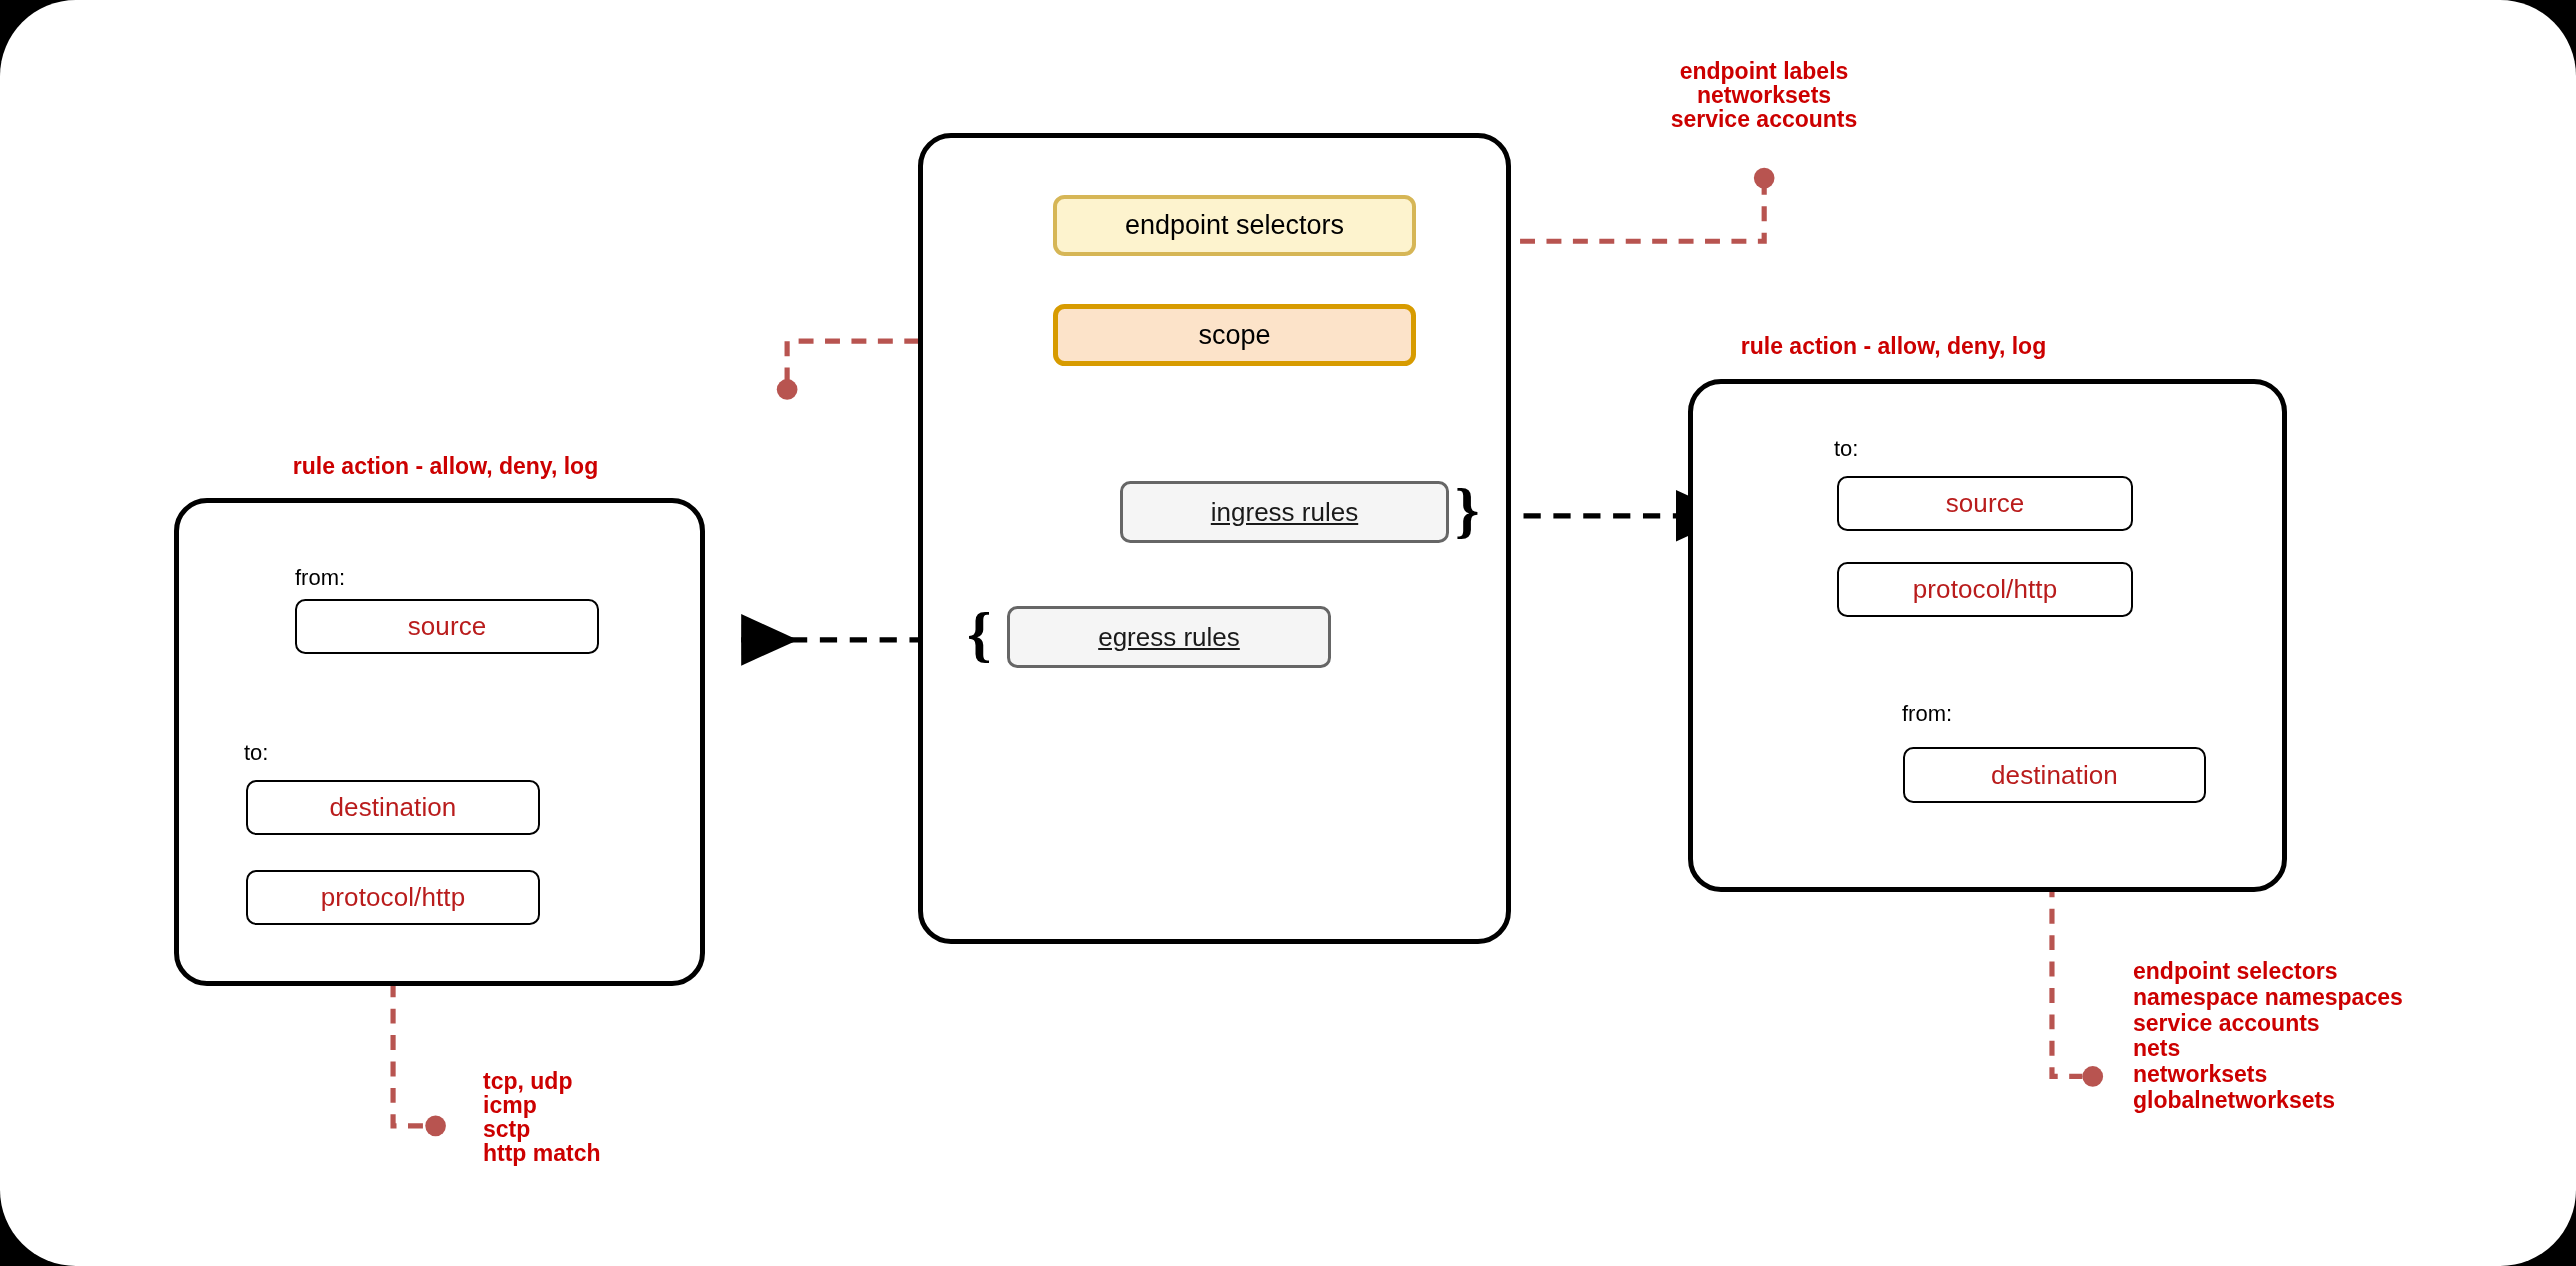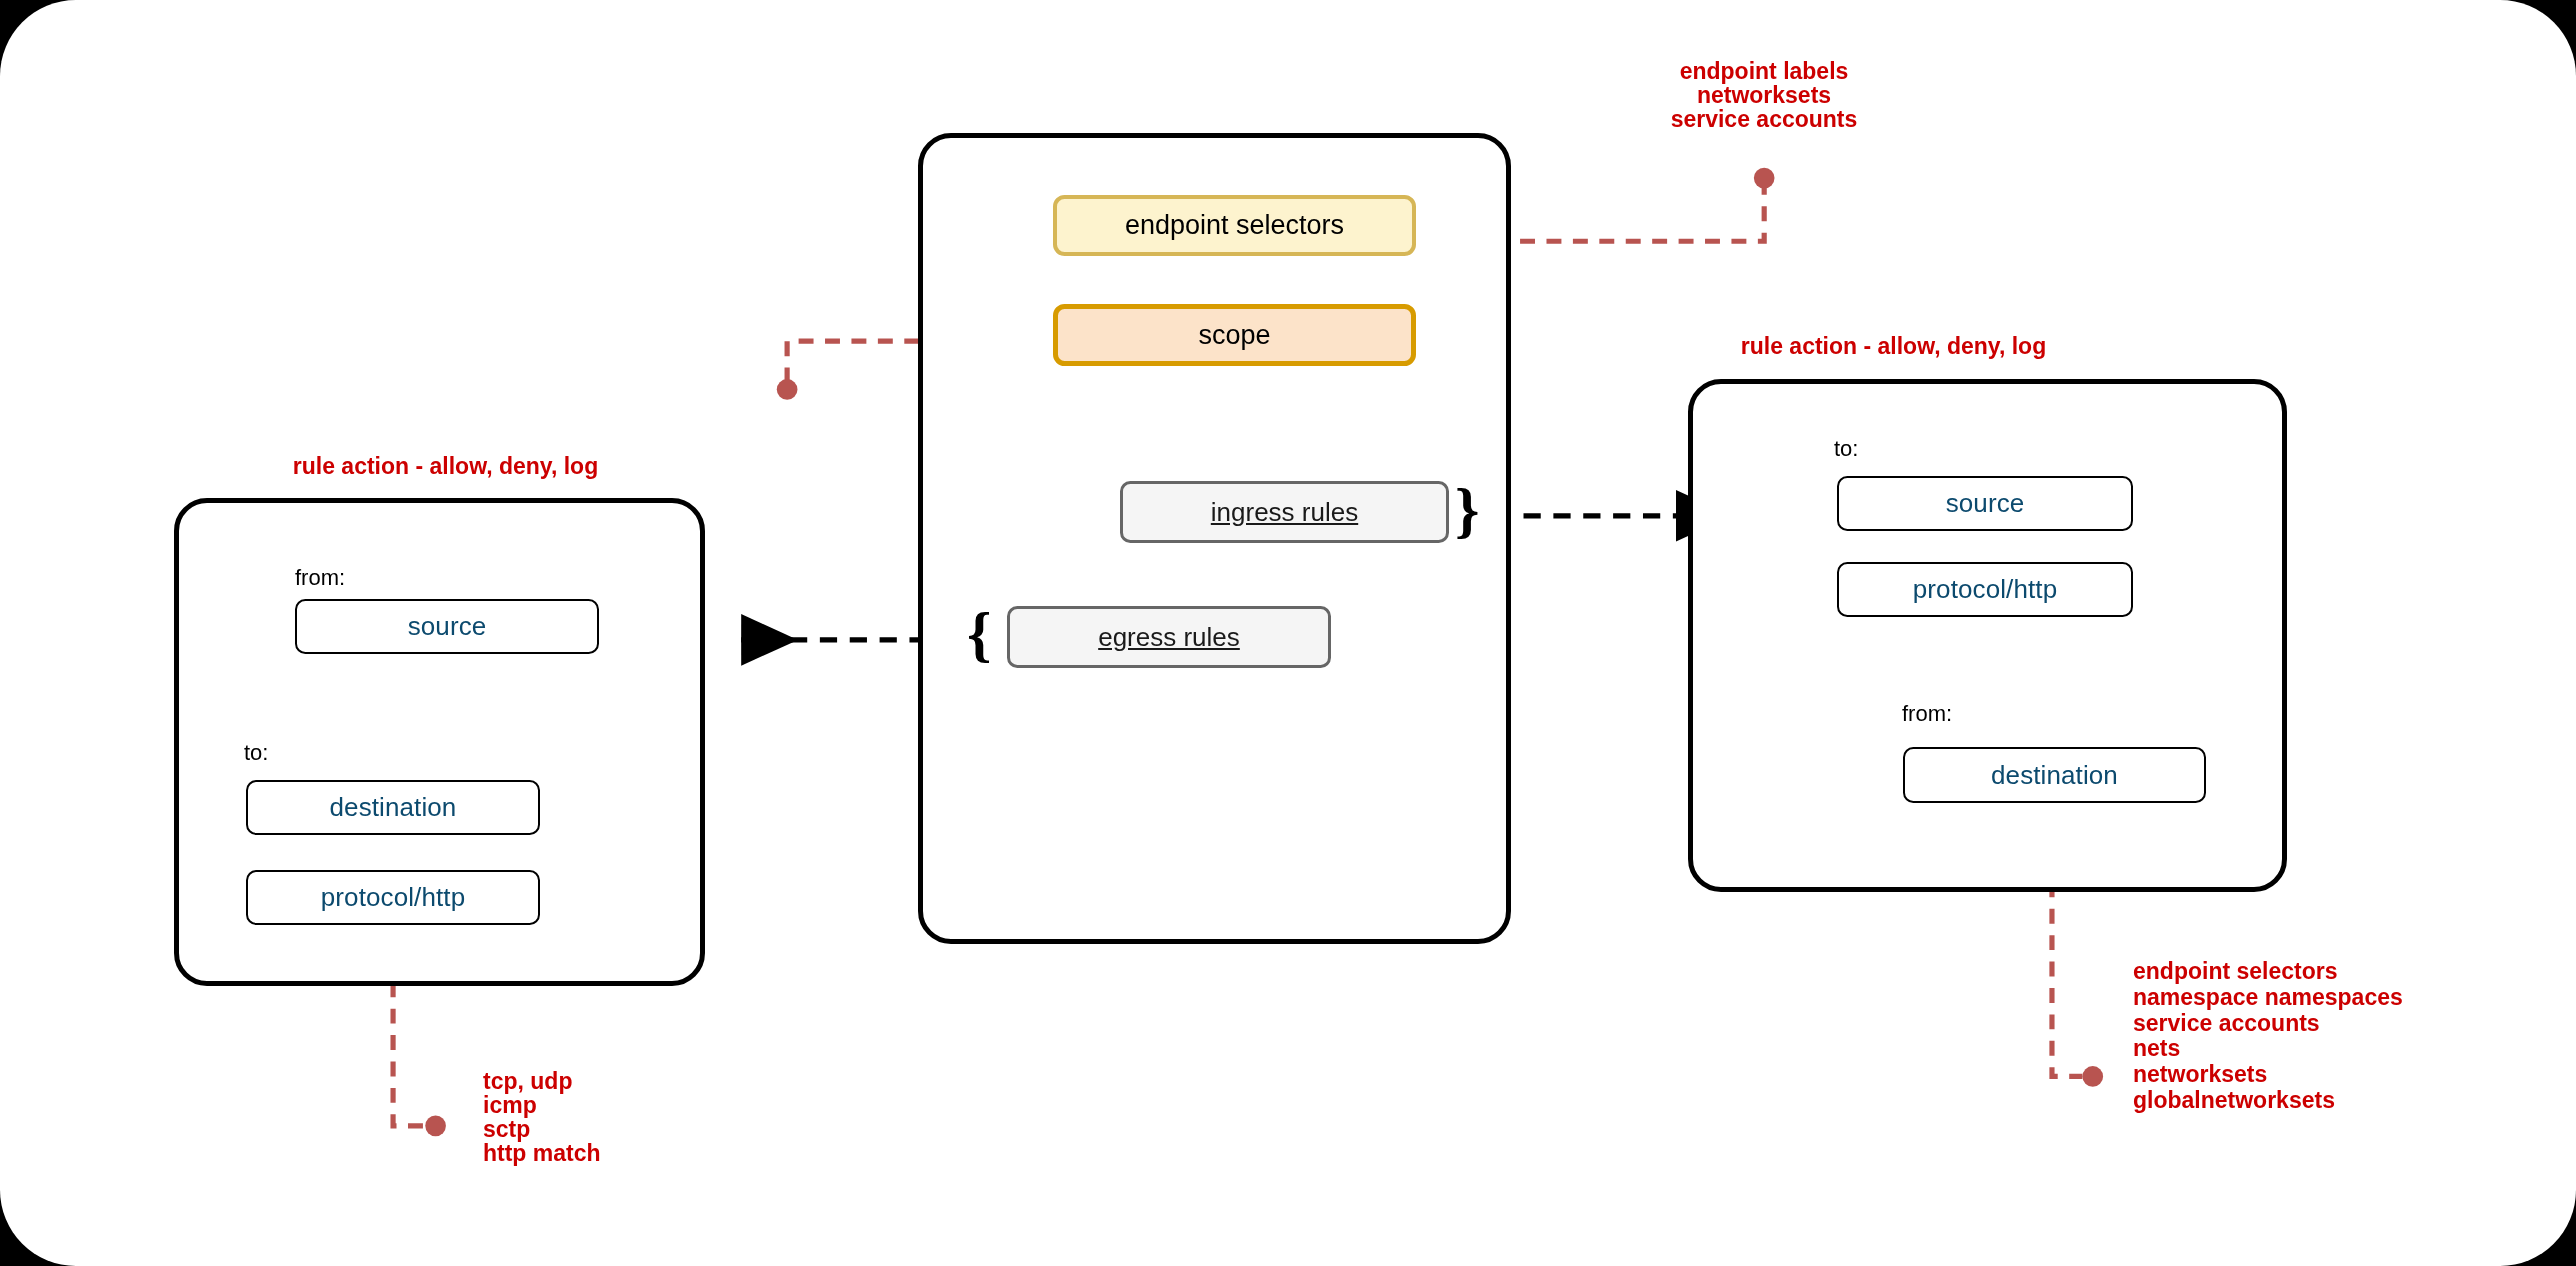--- a/index.html
+++ b/index.html
@@ -29,21 +29,21 @@
   
   .pill {
     position: absolute;
     box-sizing: border-box;
     border: 2.9px solid #000000;
     border-radius: 10.3px;
     background: #ffffff;
     display: flex;
     align-items: center;
     justify-content: center;
-    color: #0c4a6e;
+    color: #b91c1c;
     font-size: 26px;
     letter-spacing: 0.1px;
   }
 
   
   .pill-grey {
     position: absolute;
     box-sizing: border-box;
     border: 3.4px solid #666666;
     border-radius: 10.3px;

